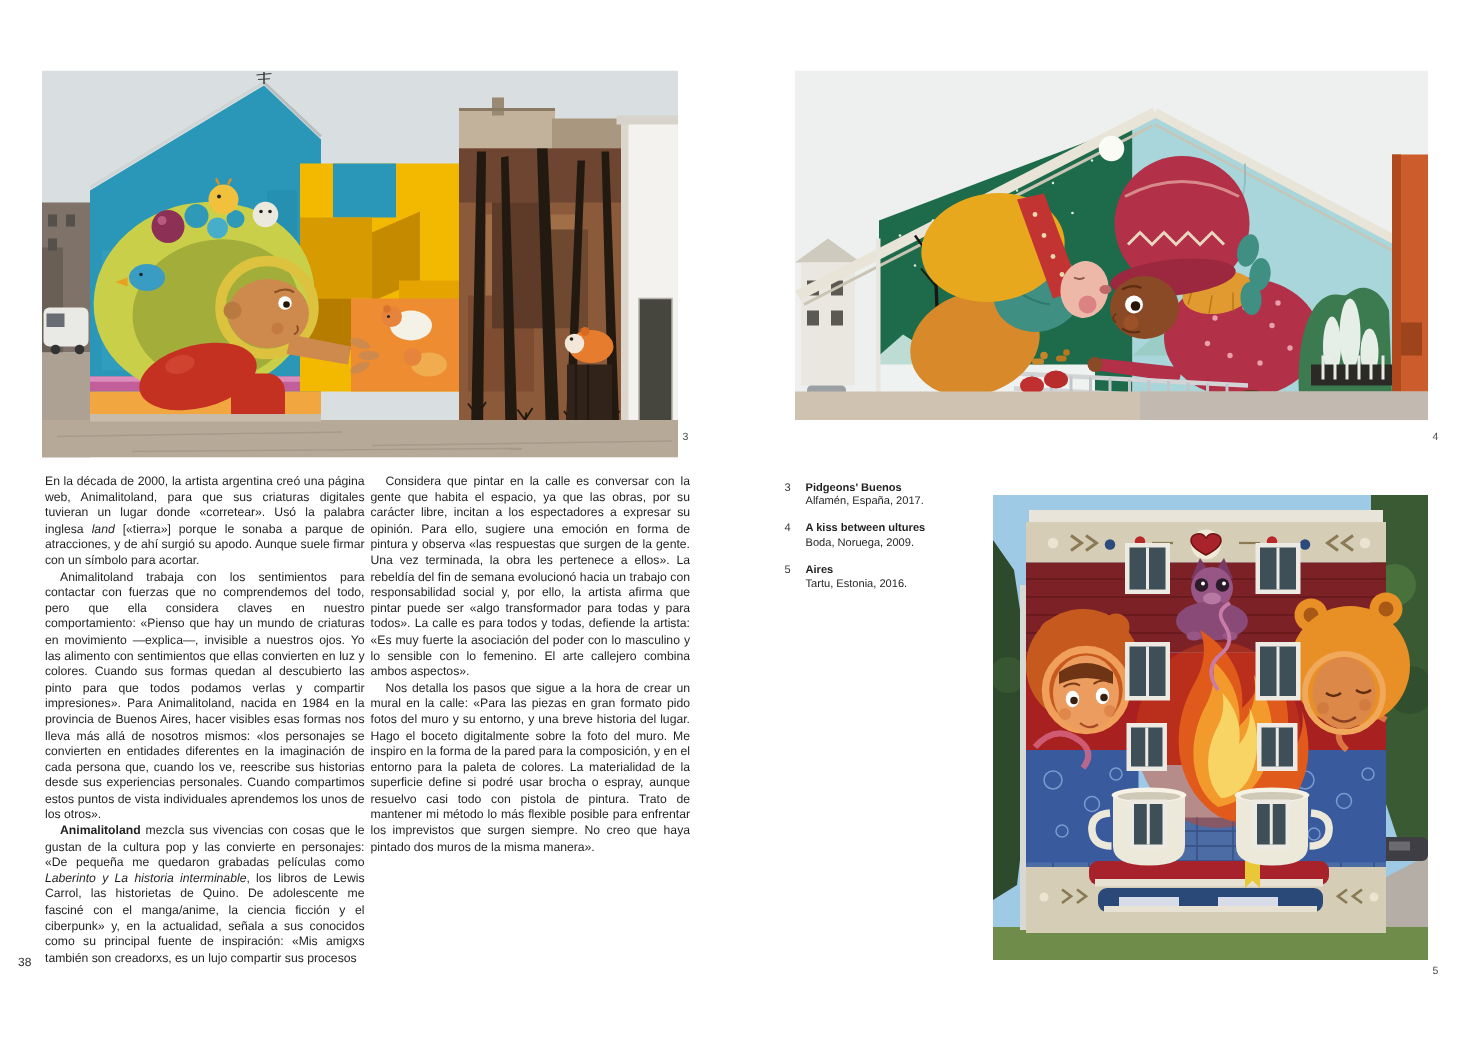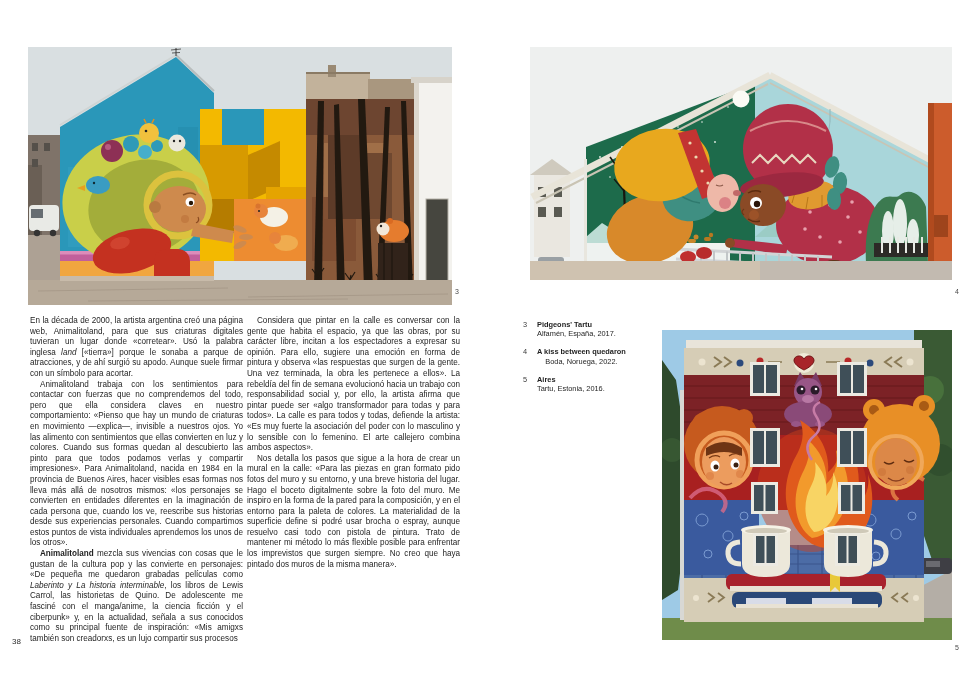--- a/index.html
+++ b/index.html
@@ -11,21 +11,21 @@
   .pagenum{position:absolute;font-size:8px;color:#2e2e2e;}
   .textcol{position:absolute;width:213px;font-size:8.15px;line-height:10.6px;
            text-align:justify;hyphens:auto;-webkit-hyphens:auto;}
   .textcol p{margin:0;}
   .textcol p.ind{text-indent:10px;}
   .captions{position:absolute;left:523px;top:320px;width:132px;
             font-size:7.4px;line-height:9.2px;}
   .cap{display:flex;margin-bottom:9px;}
   .cap .n{width:14px;flex:none;color:#3a3a3a;}
   .cap .t{font-weight:bold;display:block;}
-  .cap .d{display:block;text-align:center;}
+  .cap .d{display:block;}
   svg{display:block;}
 </style>
 </head>
 <body>
 
 <div class="spread">
 
   <svg class="fig" style="left:28px;top:47px;" width="424" height="258" viewBox="0 0 424 258">
     <rect x="0" y="0" width="424" height="258" fill="#d9dfe1"></rect>
 
@@ -187,29 +187,29 @@
   <div class="textcol" style="left:247px;top:316px;">
     <p class="ind"><span>Considera que pintar en la calle es conversar con la gente que habita el espacio, ya que las obras, por su carácter libre, incitan a los espectadores a expresar su opinión. Para ello, sugiere una emoción en forma de pintura y observa «las respuestas que surgen de la gente. Una vez terminada, la obra les pertenece a ellos». La rebeldía del fin de semana evolucionó hacia un trabajo con responsabilidad social y, por ello, la artista afirma que pintar puede ser «algo transformador para todas y para todos». La calle es para todos y todas, defiende la artista: «Es muy fuerte la asociación del poder con lo masculino y lo sensible con lo femenino. El arte callejero combina ambos aspectos».</span></p>
     <p class="ind"><span>Nos detalla los pasos que sigue a la hora de crear un mural en la calle: «Para las piezas en gran formato pido fotos del muro y su entorno, y una breve historia del lugar. Hago el boceto digitalmente sobre la foto del muro. Me inspiro en la forma de la pared para la composición, y en el entorno para la paleta de colores. La materialidad de la superficie define si podré usar brocha o espray, aunque resuelvo casi todo con pistola de pintura. Trato de mantener mi método lo más flexible posible para enfrentar los imprevistos que surgen siempre. No creo que haya pintado dos muros de la misma manera».</span></p>
   </div>
   <div class="pagenum" style="left:12px;top:637px;">38</div>
 
   <div class="captions">
     <div class="cap">
       <span class="n">3</span>
       <span class="b">
-        <span class="t">Pidgeons' Tartu</span>
+        <span class="t">Pidgeons' Buenos</span>
         <span class="d">Alfamén, España, 2017.</span>
       </span>
     </div>
     <div class="cap">
       <span class="n">4</span>
       <span class="b">
-        <span class="t">A kiss between quedaron</span>
-        <span class="d">Boda, Noruega, 2022.</span>
+        <span class="t">A kiss between ultures</span>
+        <span class="d">Boda, Noruega, 2009.</span>
       </span>
     </div>
     <div class="cap">
       <span class="n">5</span>
       <span class="b">
         <span class="t">Aires</span>
         <span class="d">Tartu, Estonia, 2016.</span>
       </span>
     </div>
   </div>

